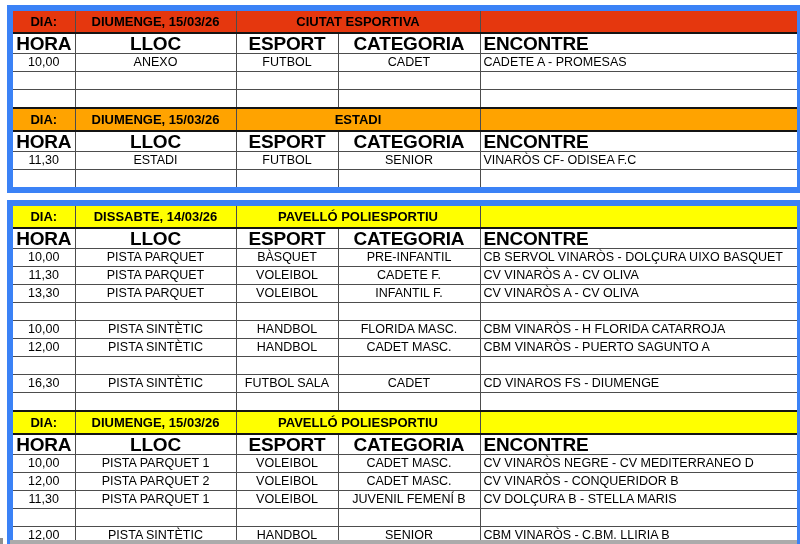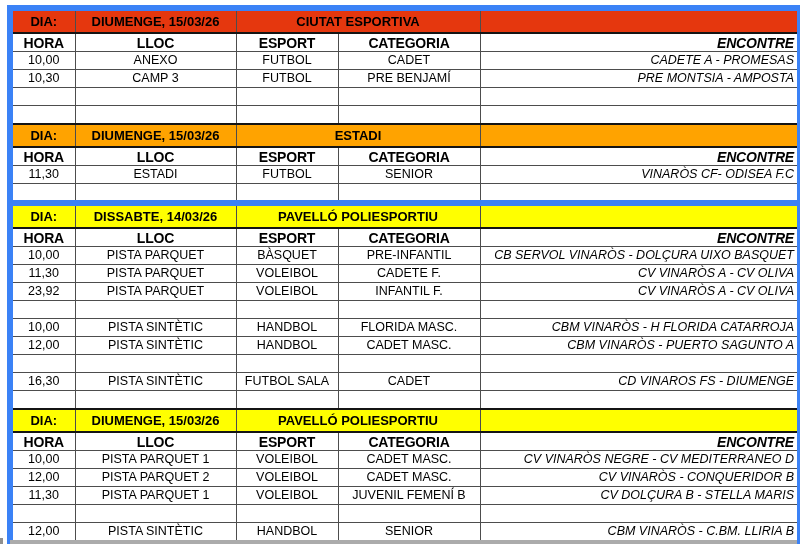--- a/index.html
+++ b/index.html
@@ -26,24 +26,24 @@
   }
   tr.dia-row td{
     height:21px;
     font-weight:bold;
     font-size:13px;
     border-bottom:2px solid #141414;
     border-top:2px solid #141414;
   }
   tr.colhdr-row td{
     font-weight:bold;
-    font-size:14px;
+    font-size:19px;
     letter-spacing:-0.2px;
   }
-  td.left{text-align:right;font-style:italic;}
+  td.left{text-align:left;}
   td.bold{font-weight:normal;}
   #bottom-shadow{
     position:absolute;left:10px;top:540px;width:787px;height:4px;background:#ababab;
   }
   #bottom-shadow-notch{
     position:absolute;left:0px;top:538px;width:3px;height:6px;background:#8f8f8f;
   }
 </style>
 </head>
 <body>
@@ -71,27 +71,20 @@
         <td class="left">ENCONTRE</td>
       </tr>
       <tr>
         <td>10,00</td>
         <td>ANEXO</td>
         <td>FUTBOL</td>
         <td>CADET</td>
         <td class="left">CADETE A - PROMESAS</td>
       </tr>
       <tr>
-        <td>10,30</td>
-        <td>CAMP 3</td>
-        <td>FUTBOL</td>
-        <td>PRE BENJAMÍ</td>
-        <td class="left">PRE MONTSIA - AMPOSTA</td>
-      </tr>
-      <tr>
         <td></td>
         <td></td>
         <td></td>
         <td></td>
         <td></td>
       </tr>
       <tr>
         <td></td>
         <td></td>
         <td></td>
@@ -157,21 +150,21 @@
         <td class="left">CB SERVOL VINARÒS - DOLÇURA UIXO BASQUET</td>
       </tr>
       <tr>
         <td class="bold">11,30</td>
         <td>PISTA PARQUET</td>
         <td>VOLEIBOL</td>
         <td>CADETE F.</td>
         <td class="left">CV VINARÒS A - CV OLIVA</td>
       </tr>
       <tr>
-        <td class="bold">23,92</td>
+        <td class="bold">13,30</td>
         <td>PISTA PARQUET</td>
         <td>VOLEIBOL</td>
         <td>INFANTIL F.</td>
         <td class="left">CV VINARÒS A - CV OLIVA</td>
       </tr>
       <tr>
         <td></td>
         <td></td>
         <td></td>
         <td></td>

